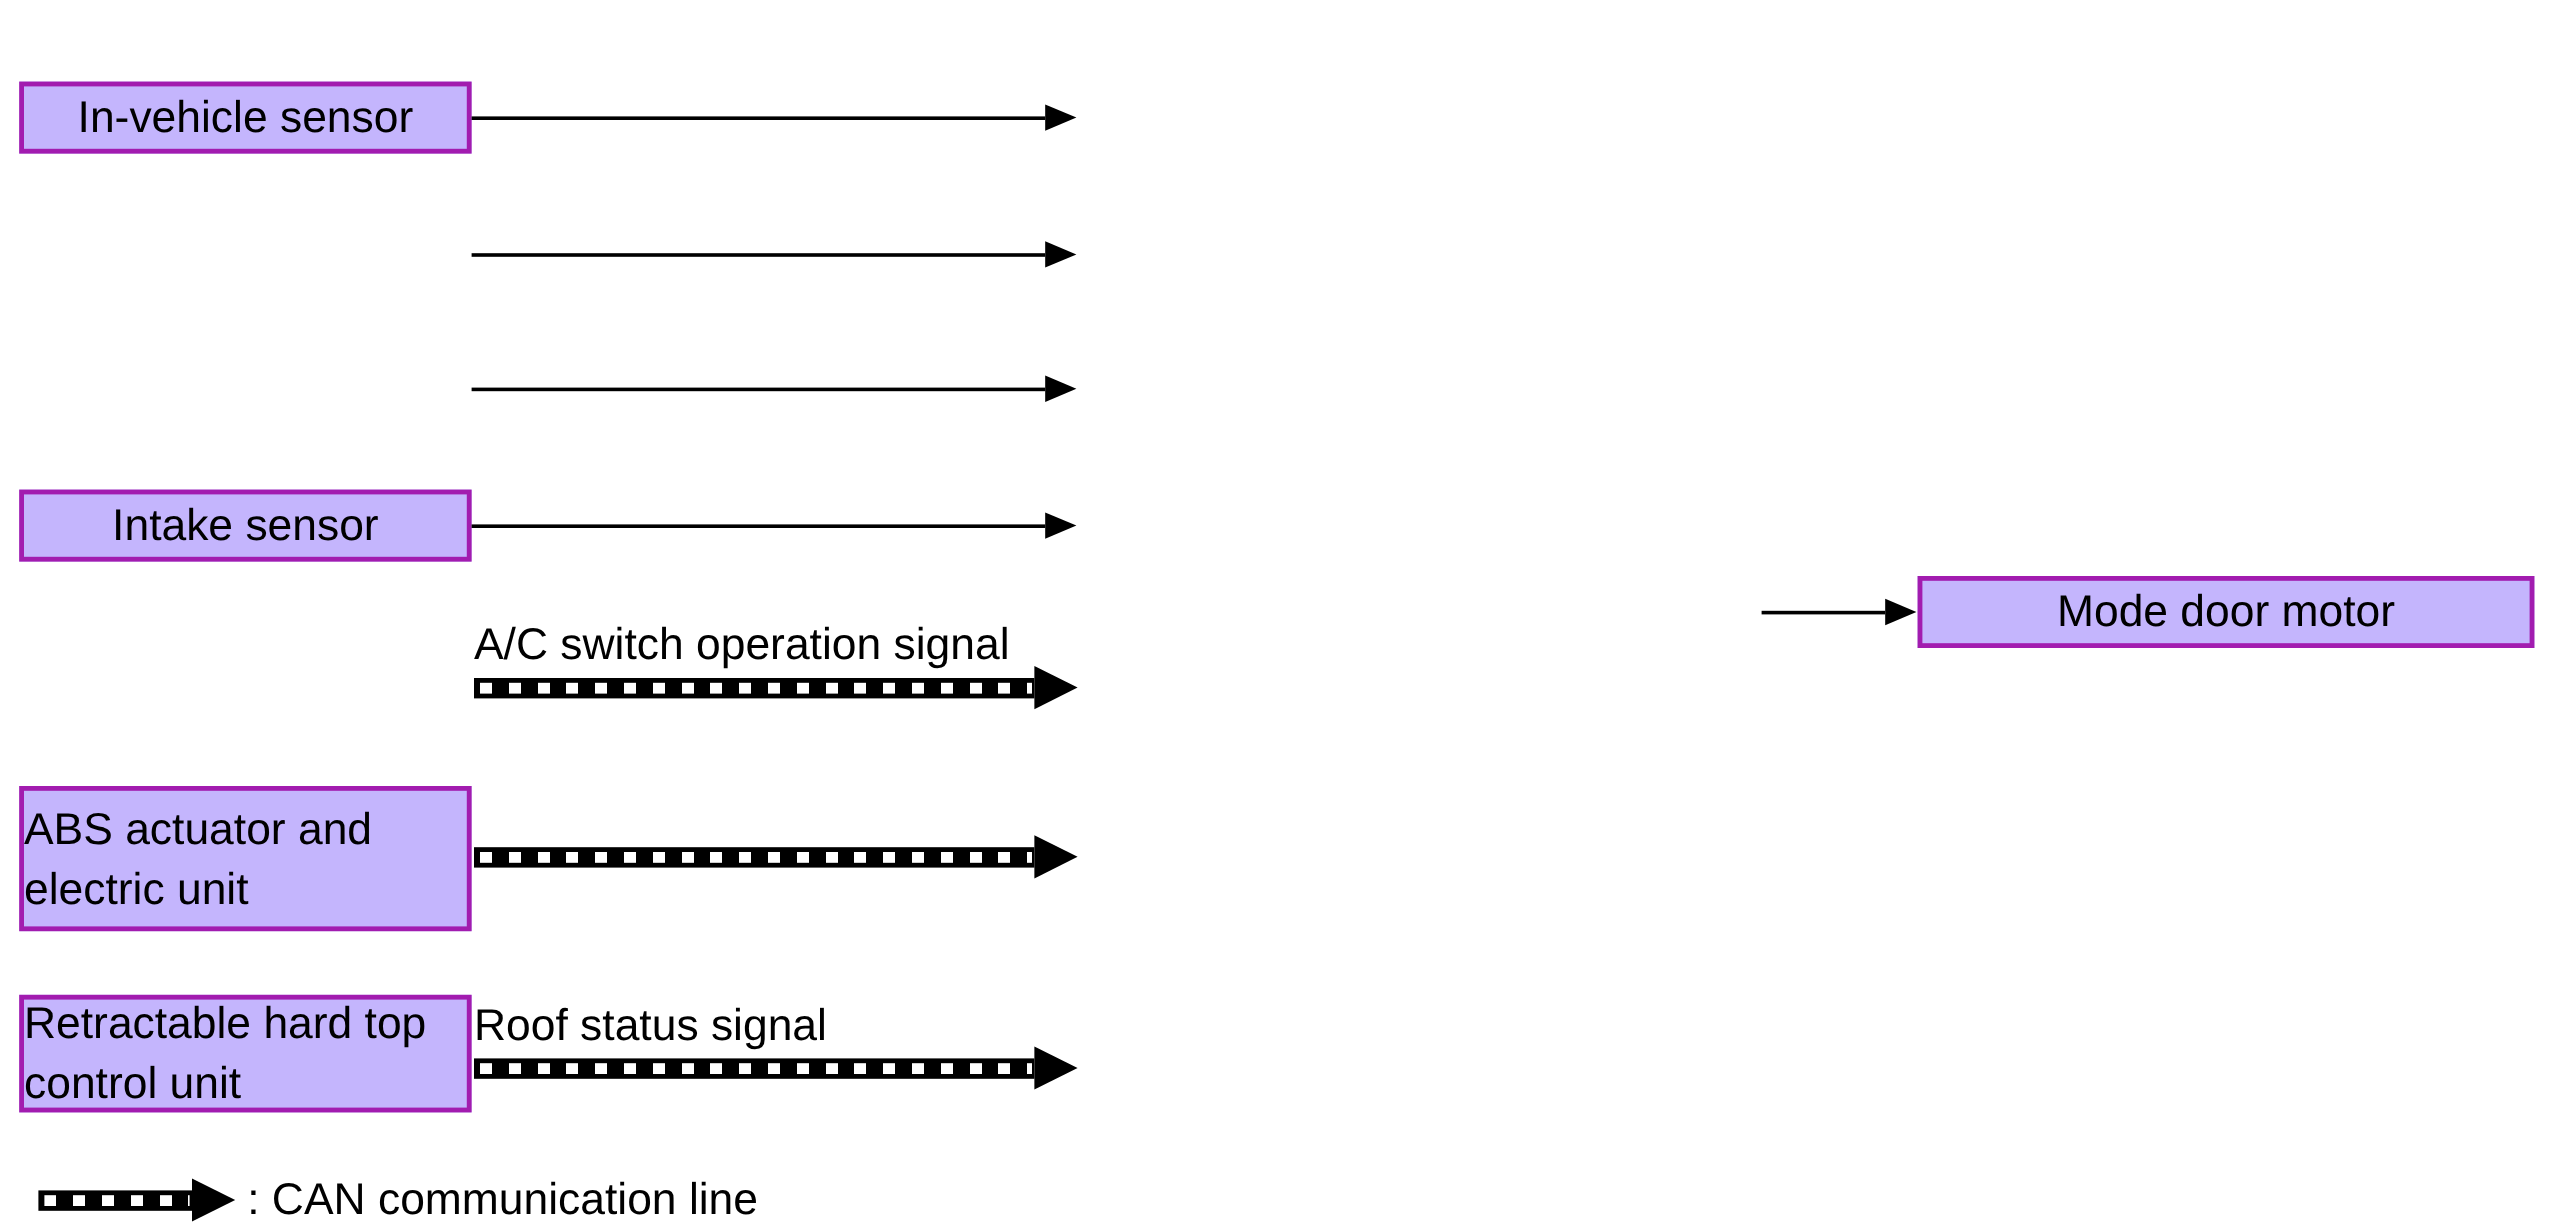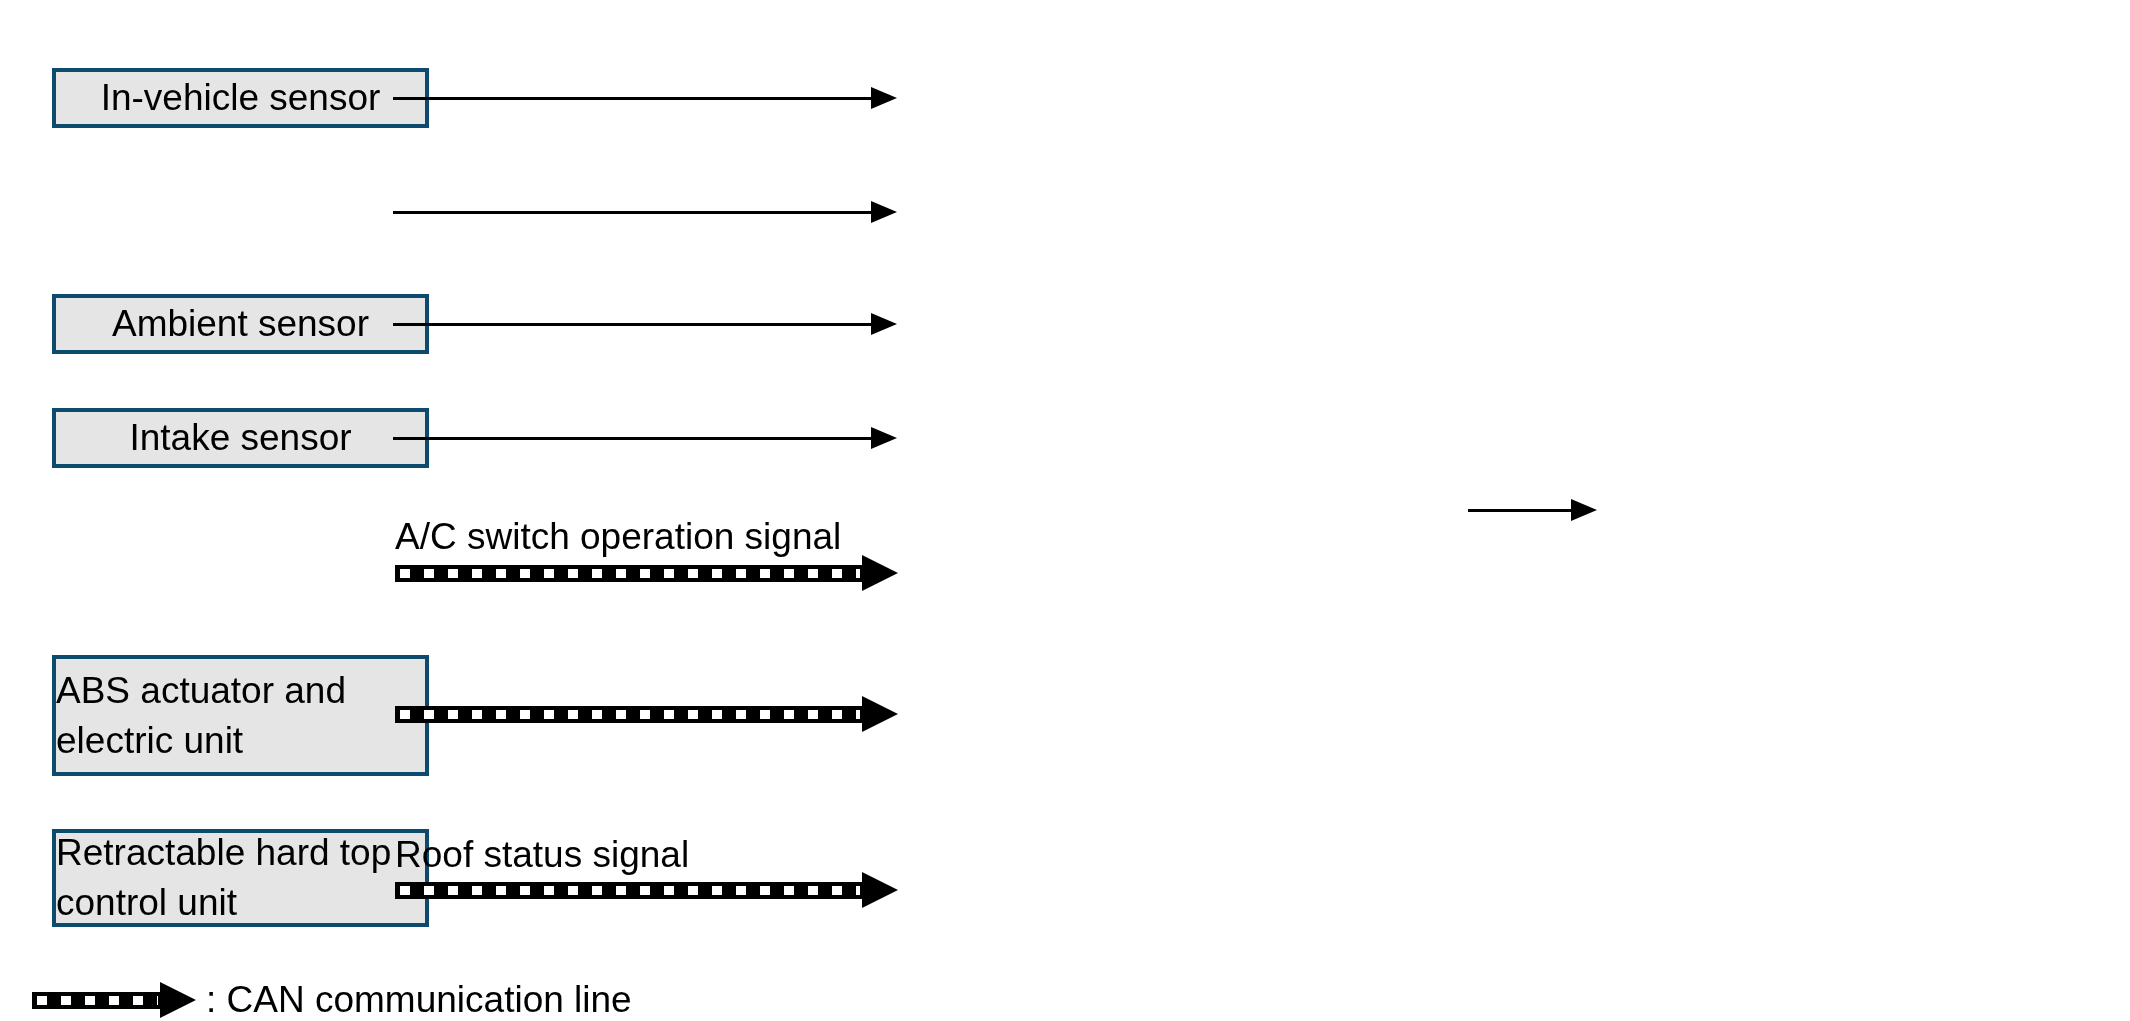--- a/index.html
+++ b/index.html
@@ -13,30 +13,29 @@
     height: 1021px;
     background: #ffffff;
     font-family: "Liberation Sans", "DejaVu Sans", sans-serif;
     color: #000000;
     overflow: hidden;
   }
   
   .box {
     position: absolute;
     box-sizing: border-box;
-    border: 4px solid #0c4a6e;
-    background: #e5e5e5;
+    border: 4px solid #a21caf;
+    background: #c4b5fd;
     display: flex;
     align-items: center;
     justify-content: center;
     font-size: 37px;
     line-height: 50px;
     text-align: center;
     white-space: pre-line;
-    margin-left: 36px;
   }
   .src {
     left: 16px;
     width: 377px;
   }
   .multiline {
     justify-content: flex-start;
     text-align: left;
   }
   .center-box {
@@ -116,32 +115,32 @@
   }
 </style>
 </head>
 <body>
 
 <div class="canvas">
 
   <div class="box src" style="top:68px;height:60px;">In-vehicle sensor</div>
 
 
-  <div class="box src" style="top:294px;height:60px;">Ambient sensor</div>
 
   <div class="box src" style="top:408px;height:60px;">Intake sensor</div>
 
 
   <div class="box src multiline" style="top:655px;height:121px;">ABS actuator and
 electric unit</div>
 
   <div class="box src multiline" style="top:829px;height:98px;">Retractable hard top
 control unit</div>
 
 
+  <div class="box out-box">Mode door motor</div>
 
   <div class="arrow" style="left:393px;top:96.5px;width:478px;"></div>
   <div class="arrow" style="left:393px;top:210.5px;width:478px;"></div>
   <div class="arrow" style="left:393px;top:322.5px;width:478px;"></div>
   <div class="arrow" style="left:393px;top:436.5px;width:478px;"></div>
 
   <div class="arrow" style="left:1468px;top:508.5px;width:103px;"></div>
 
   <div class="can-arrow" style="left:395px;top:564.5px;width:467px;"></div>
   <div class="can-arrow" style="left:395px;top:705.5px;width:467px;"></div>

